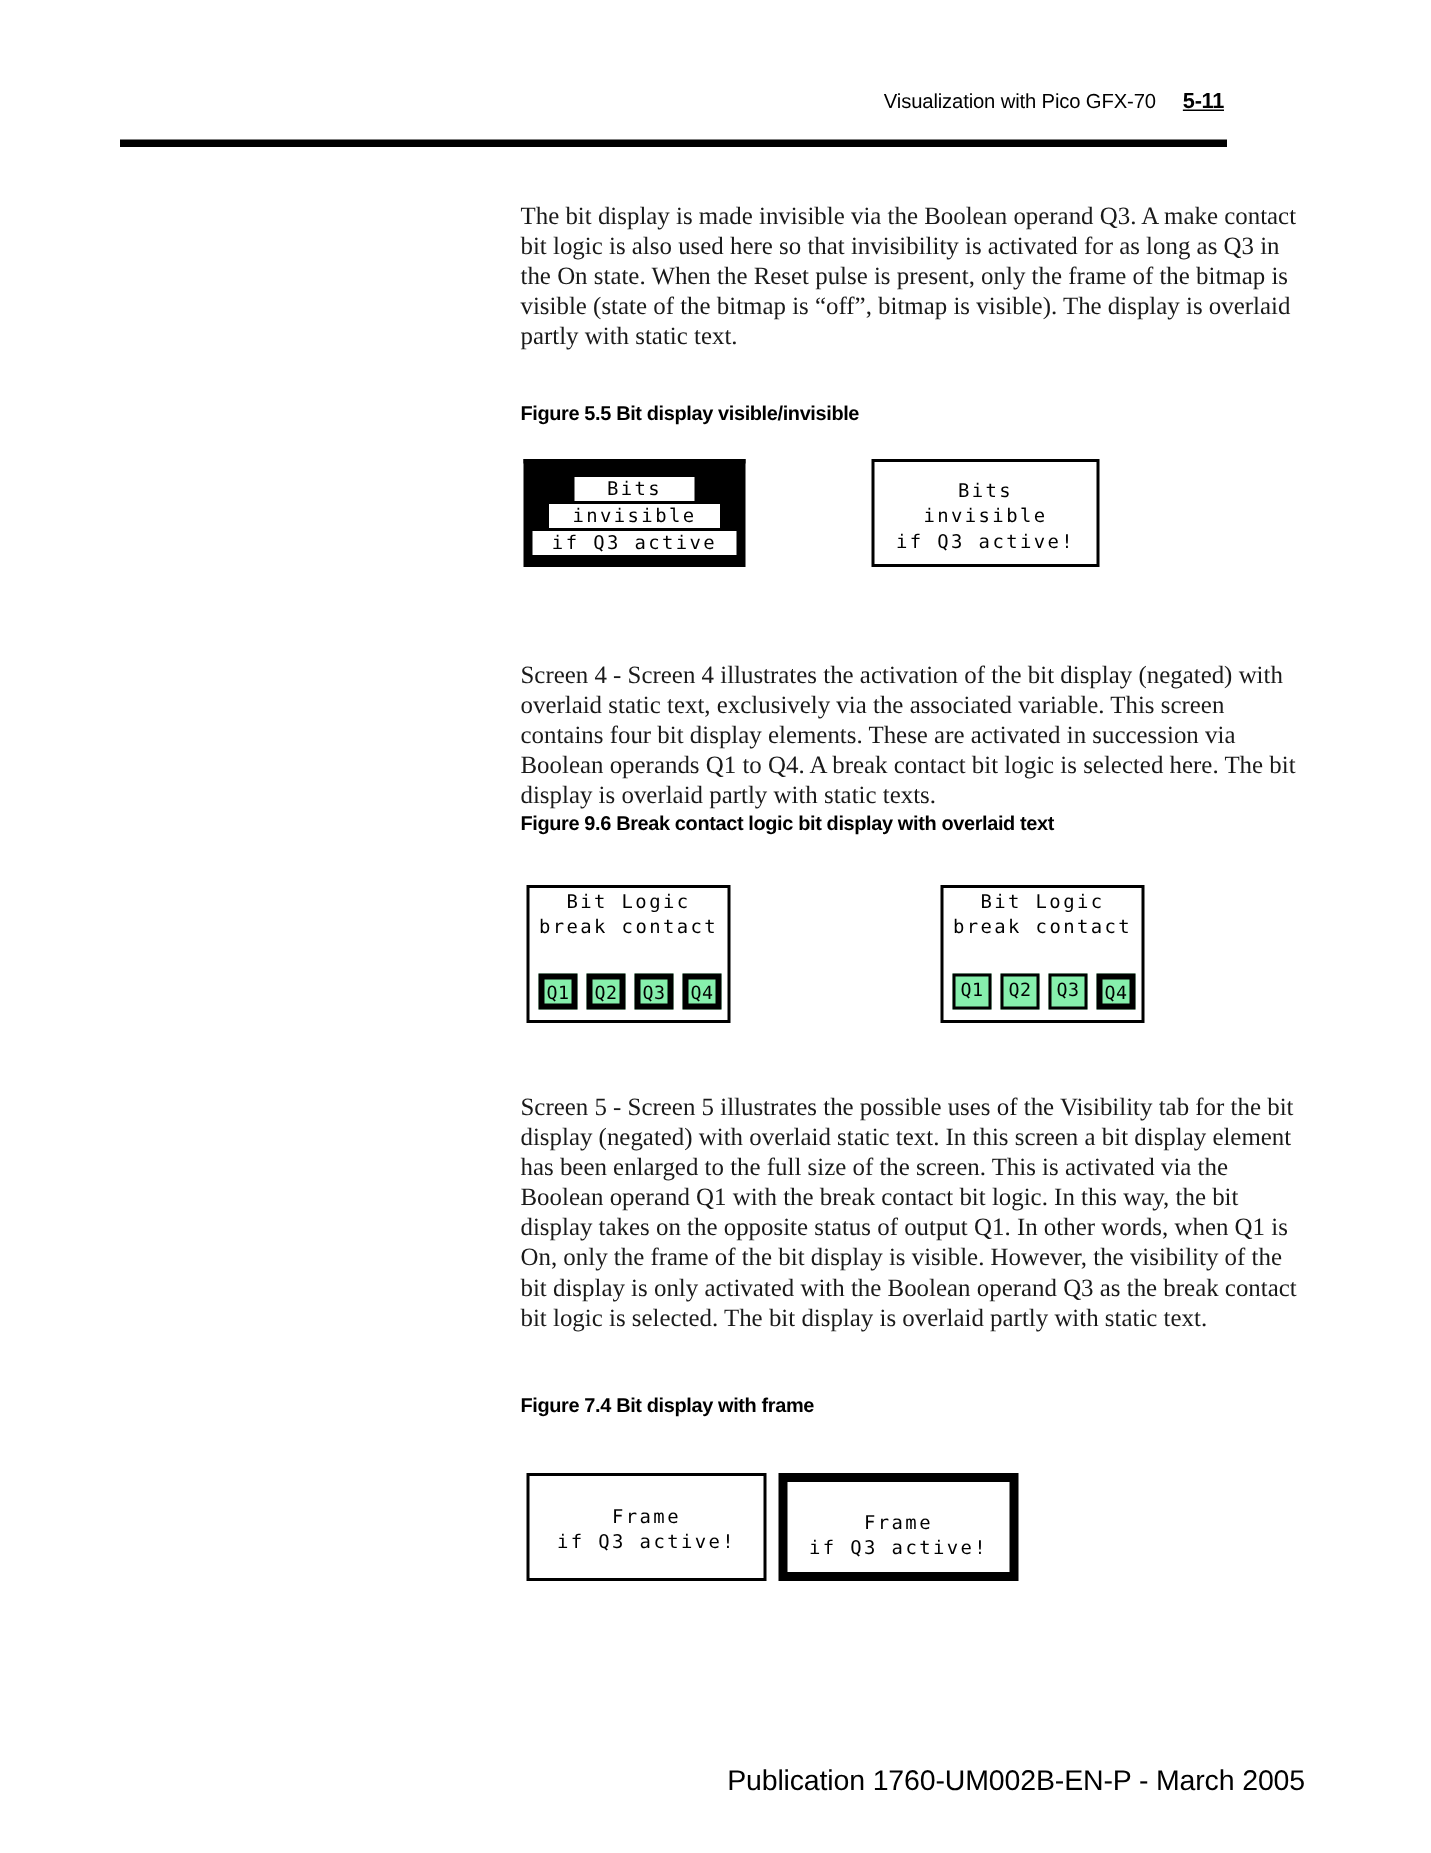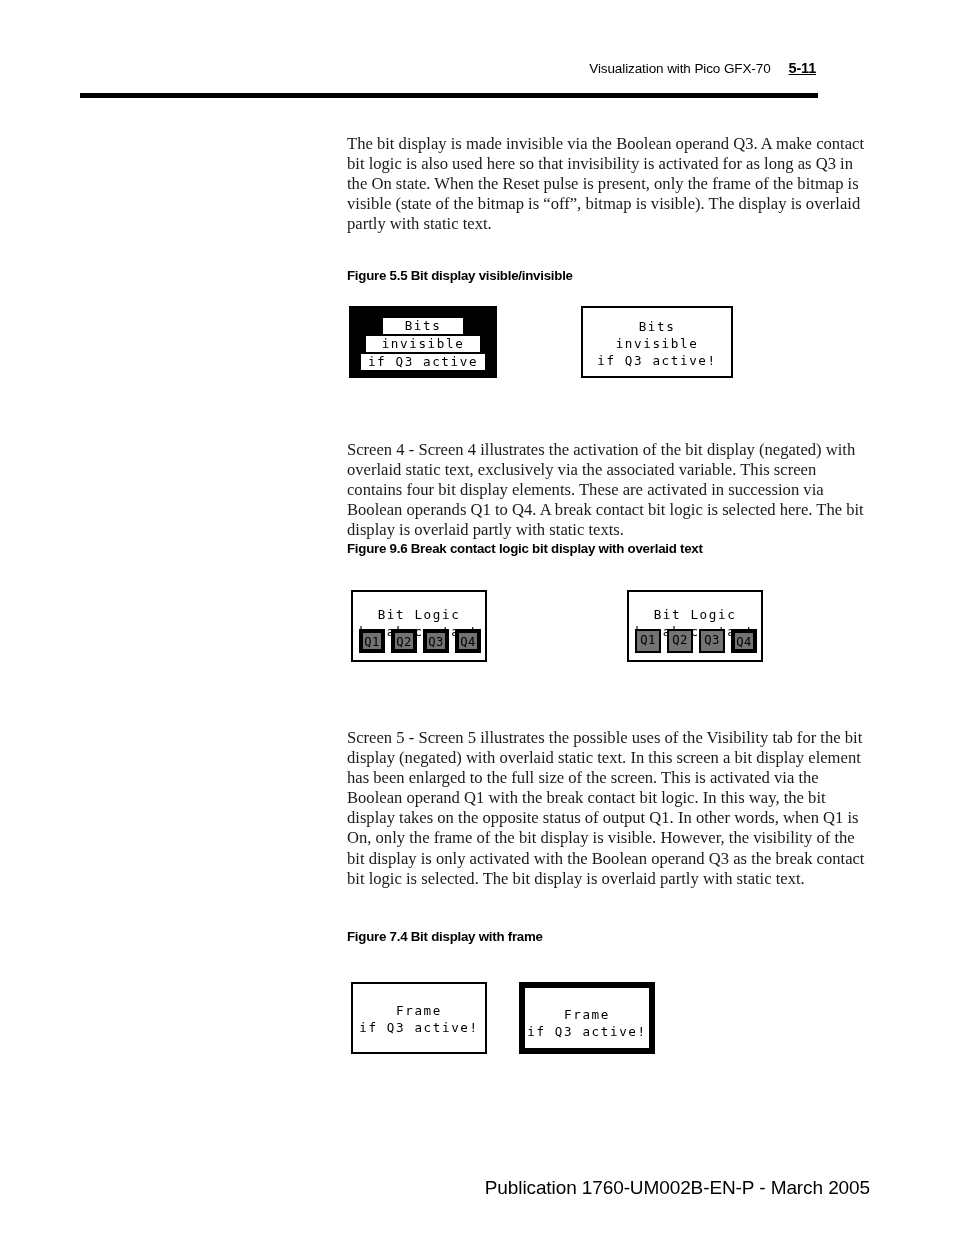--- a/index.html
+++ b/index.html
@@ -123,66 +123,65 @@
     color: #000000;
     margin: 0 auto 2px auto;
     white-space: pre;
     font-size: 12.6px;
     letter-spacing: 1.6px;
     line-height: 16px;
     text-align: center;
   }
   .bar-w1 { width: 80px; }
   .bar-w2 { width: 114px; }
-  .bar-w3 { width: 124px; }
+  .bar-w3 { width: 136px; }
 
   .lcd-55-right {
     left: 232px;
     width: 152px;
     height: 72px;
     border: 2px solid #000;
     padding-top: 10px;
   }
 
   
   .lcd-56 {
     width: 136px;
-    height: 72px;
+    height: 92px;
     border: 2px solid #000;
-    padding-top: 14px;
   }
   .lcd-56-left  { left: 2px; }
   .lcd-56-right { left: 278px; }
 
   .qbox-row {
     position: absolute;
     left: 6px;
     bottom: 7px;
     display: flex;
     gap: 6px;
   }
   .qbox {
     width: 26px;
     height: 24px;
     box-sizing: border-box;
-    background: #737373;
+    background: #86efac;
     color: #000000;
     font-family: "DejaVu Sans Mono", monospace;
     font-size: 12.2px;
     line-height: 18px;
     text-align: center;
     letter-spacing: 0.4px;
     overflow: hidden;
   }
   .qbox-thick { border: 4px solid #000; }
   .qbox-thin  { border: 2px solid #000; }
 
   
   .lcd-57 {
-    width: 136px;
+    width: 160px;
     height: 72px;
     padding-top: 18px;
   }
   .lcd-57-left  { left: 2px;   border: 2px solid #000; }
   .lcd-57-right { left: 170px; border: 6px solid #000; }
 
   
   .page-footer {
     position: absolute;
     right: 84px;

